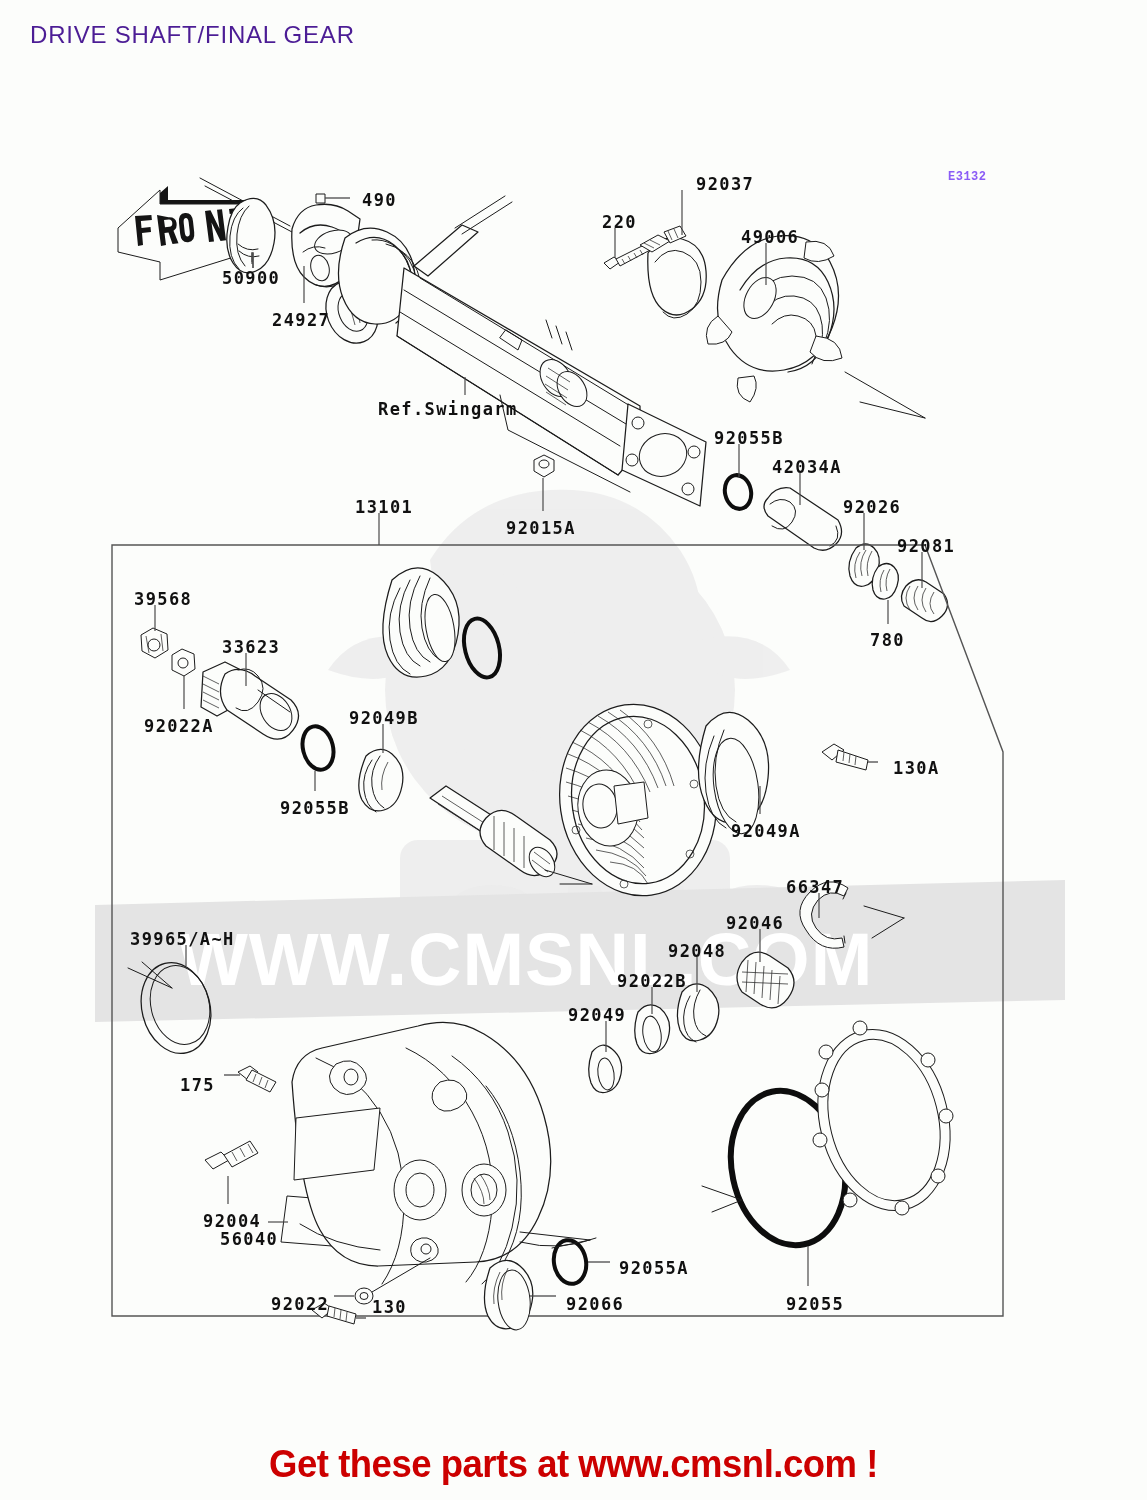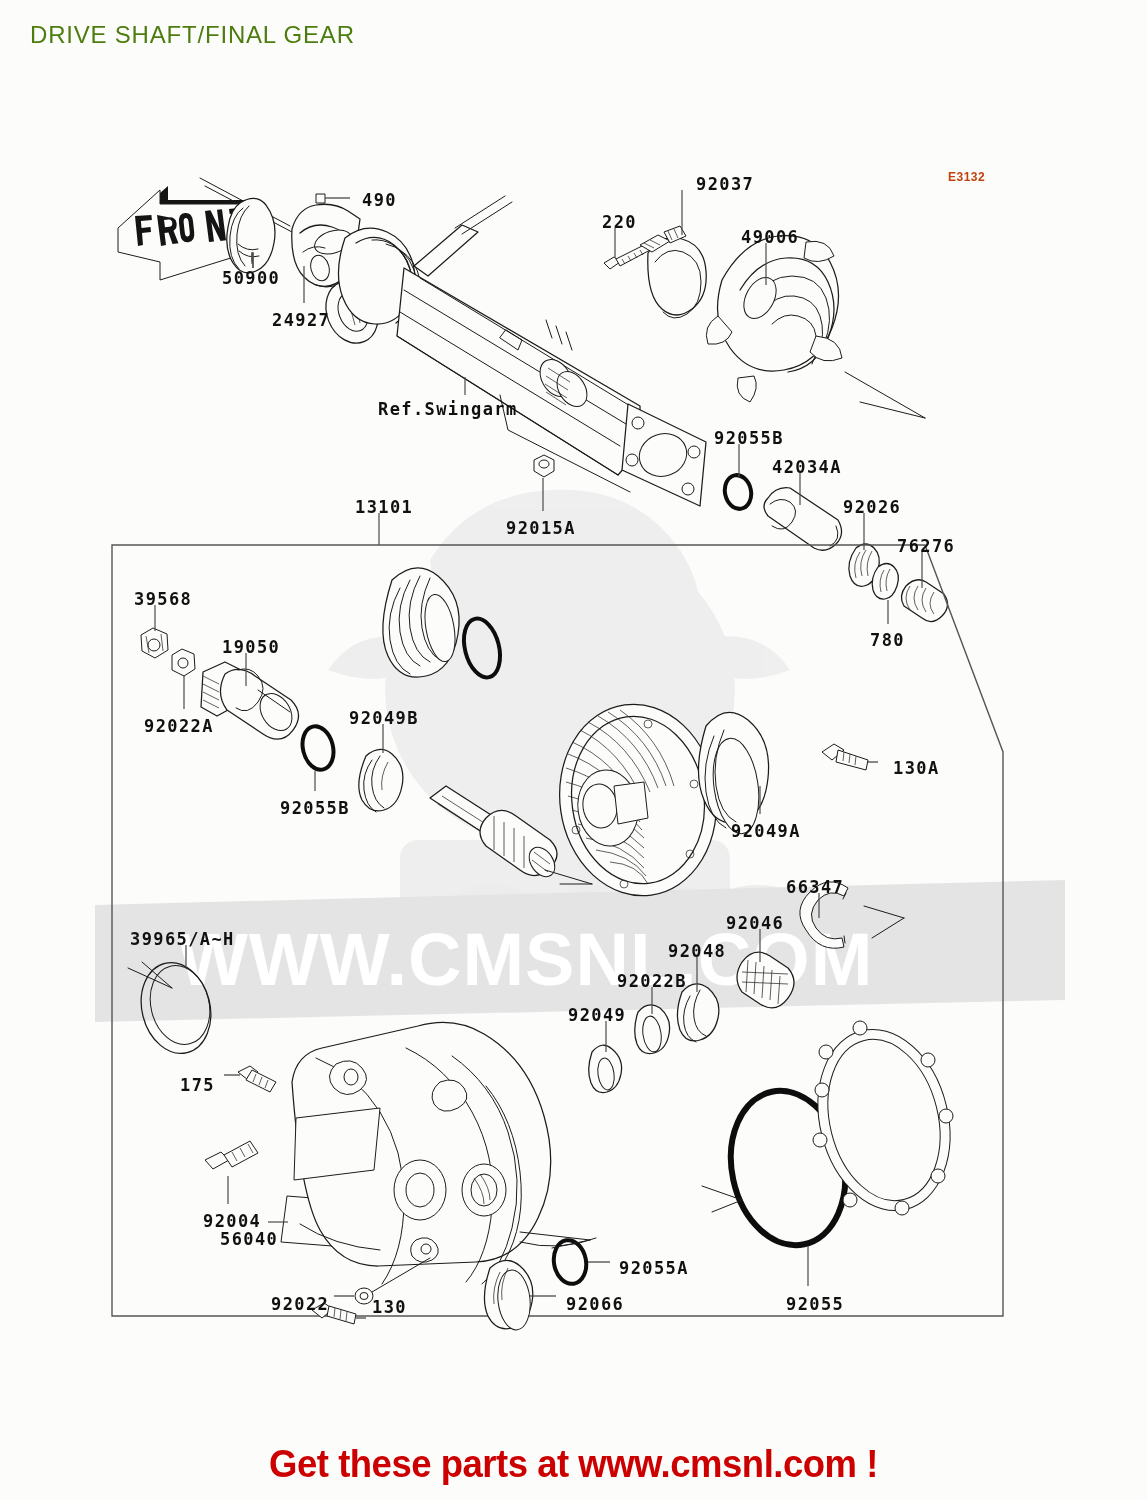--- a/index.html
+++ b/index.html
@@ -7,28 +7,28 @@
     width:1147px;height:1500px;position:relative;overflow:hidden;
     font-family:"DejaVu Sans Mono","Liberation Mono",monospace;
     background:#fcfdfb;
   }
   #stage{position:absolute;left:0;top:0;width:1147px;height:1500px;}
 
   
   .title{
     position:absolute;left:30px;top:21px;
     font-family:"Liberation Sans","DejaVu Sans",sans-serif;
-    font-size:24px;letter-spacing:.8px;color:#4d7c0f;white-space:nowrap;
+    font-size:24px;letter-spacing:.8px;color:#4c1d95;white-space:nowrap;
   }
 
   
   .corner-code{
     position:absolute;left:948px;top:170px;
-    font-family:Liberation Sans, sans-serif;
-    font-size:12px;font-weight:bold;color:#c2410c;letter-spacing:.5px;
+    font-family:Liberation Mono, monospace;
+    font-size:12px;font-weight:bold;color:#8b5cf6;letter-spacing:.5px;
   }
 
   
   .lbl{
     position:absolute;
     font-family:"DejaVu Sans Mono","Liberation Mono",monospace;
     font-size:17px;font-weight:bold;color:#111;
     letter-spacing:1.4px;white-space:nowrap;
     -webkit-font-smoothing:none;
   }
@@ -517,25 +517,25 @@
   <div class="lbl" style="left:272px;top:310px">24927</div>
   <div class="lbl" style="left:362px;top:190px">490</div>
   <div class="lbl" style="left:602px;top:212px">220</div>
   <div class="lbl" style="left:696px;top:174px">92037</div>
   <div class="lbl" style="left:741px;top:227px">49006</div>
   <div class="lbl" style="left:355px;top:497px">13101</div>
   <div class="lbl" style="left:506px;top:518px">92015A</div>
   <div class="lbl" style="left:714px;top:428px">92055B</div>
   <div class="lbl" style="left:772px;top:457px">42034A</div>
   <div class="lbl" style="left:843px;top:497px">92026</div>
-  <div class="lbl" style="left:897px;top:536px">76276</div>
+  <div class="lbl" style="left:897px;top:536px">92081</div>
   <div class="lbl" style="left:870px;top:630px">780</div>
   <div class="lbl" style="left:134px;top:589px">39568</div>
   <div class="lbl" style="left:144px;top:716px">92022A</div>
-  <div class="lbl" style="left:222px;top:637px">19050</div>
+  <div class="lbl" style="left:222px;top:637px">33623</div>
   <div class="lbl" style="left:280px;top:798px">92055B</div>
   <div class="lbl" style="left:349px;top:708px">92049B</div>
   <div class="lbl" style="left:731px;top:821px">92049A</div>
   <div class="lbl" style="left:893px;top:758px">130A</div>
   <div class="lbl" style="left:786px;top:877px">66347</div>
   <div class="lbl" style="left:726px;top:913px">92046</div>
   <div class="lbl" style="left:668px;top:941px">92048</div>
   <div class="lbl" style="left:617px;top:971px">92022B</div>
   <div class="lbl" style="left:568px;top:1005px">92049</div>
   <div class="lbl" style="left:130px;top:929px">39965/A~H</div>

